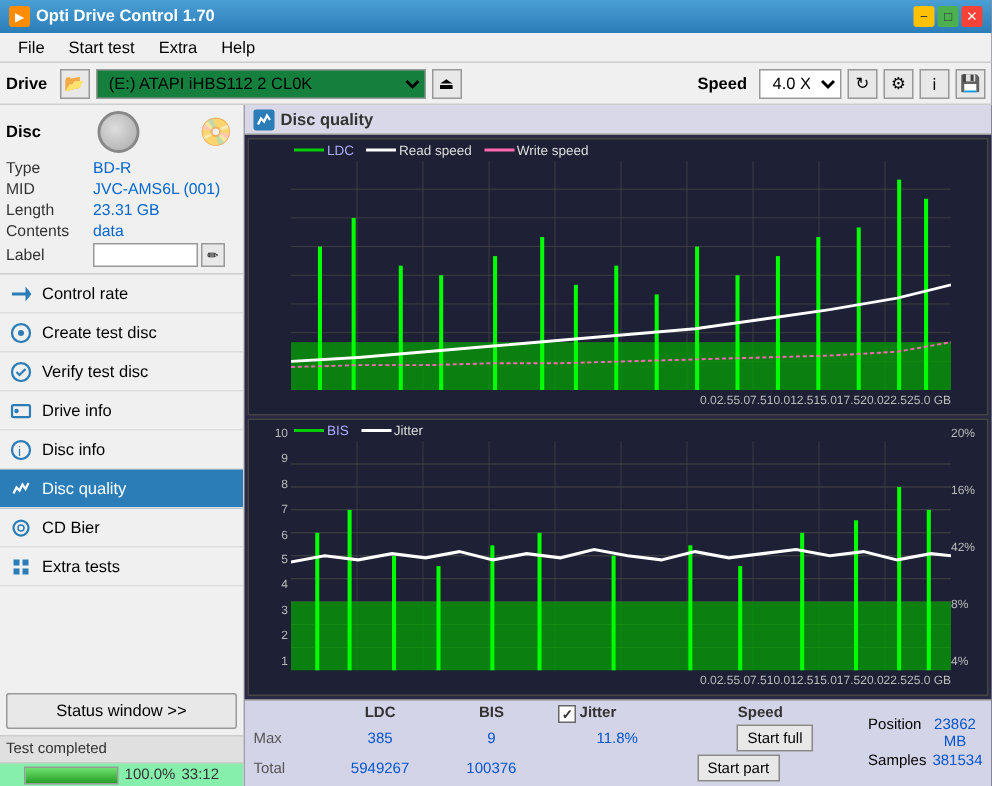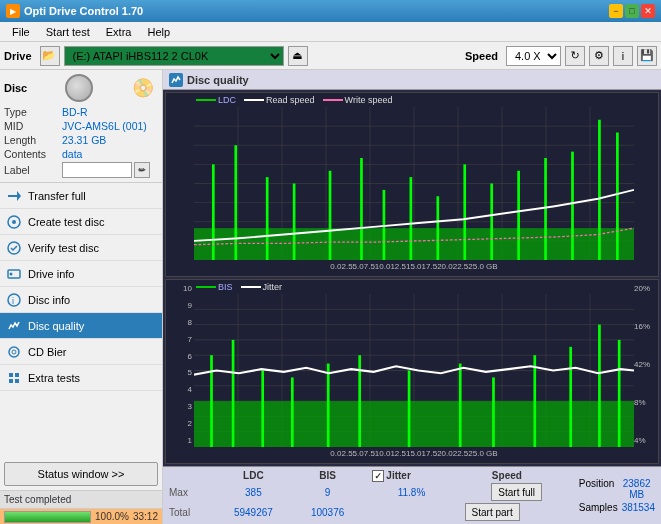--- a/index.html
+++ b/index.html
@@ -394,21 +394,21 @@
       color: #bbb;
       text-align: left;
     }
     .x-axis {
       position: absolute;
       bottom: 2px;
       left: 28px;
       right: 24px;
       height: 16px;
       display: flex;
-      justify-content: center;
+      justify-content: flex-end;
       font-size: 8px;
       color: #bbb;
       align-items: center;
     }
 
     
     .bottom-stats {
       background: #d4d4e8;
       display: flex;
       border-top: 1px solid #888;
@@ -546,21 +546,21 @@
     </div>
 
     <div class="nav-list">
       <div class="nav-item">
         <div class="nav-icon">
           <svg width="14" height="14" viewBox="0 0 14 14">
               <rect x="1" y="6" width="12" height="2" fill="#2b7db8"></rect>
               <polygon points="10,2 14,7 10,12" fill="#2b7db8"></polygon>
             </svg>
         </div>
-        <span>Transfer full</span>
+        <span>Control rate</span>
       </div>
       <div class="nav-item">
         <div class="nav-icon">
           <svg width="14" height="14" viewBox="0 0 14 14">
               <circle cx="7" cy="7" r="6" fill="none" stroke="#2b7db8" stroke-width="1.5"></circle>
               <circle cx="7" cy="7" r="2" fill="#2b7db8"></circle>
             </svg>
         </div>
         <span>Create test disc</span>
       </div>
@@ -619,21 +619,21 @@
         </div>
         <span>Extra tests</span>
       </div>
     </div>
 
     <button class="status-btn">Status window &gt;&gt;</button>
 
     <div class="progress-area">
       <span class="status-text">Test completed</span>
     </div>
-    <div style="height:16px;background:#fdba74;border-top:1px solid #ccc;display:flex;align-items:center;padding:0 4px;gap:4px;">
+    <div style="height:16px;background:#86efac;border-top:1px solid #ccc;display:flex;align-items:center;padding:0 16px;gap:4px;">
       <div class="progress-bar-container">
         <div class="progress-bar-fill" style="width:100%"></div>
       </div>
       <span class="progress-text">100.0%</span>
       <span class="progress-text">33:12</span>
     </div>
   </div>
 
   <div class="content-area">
 

